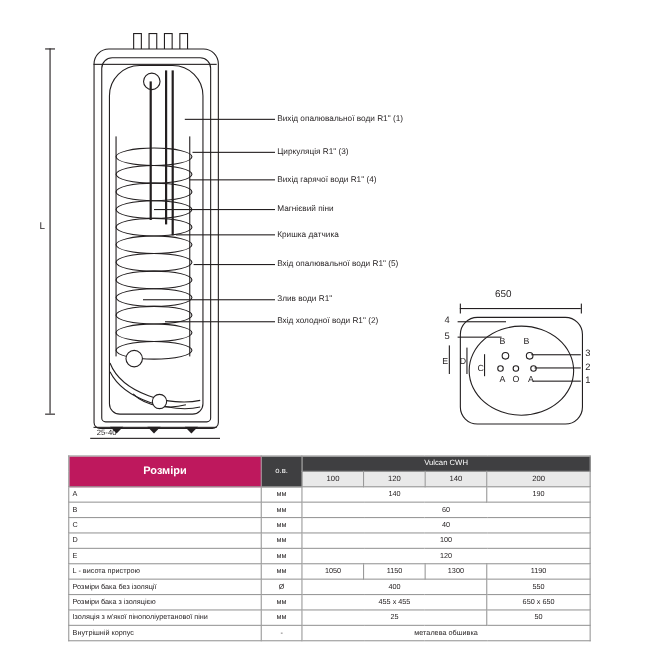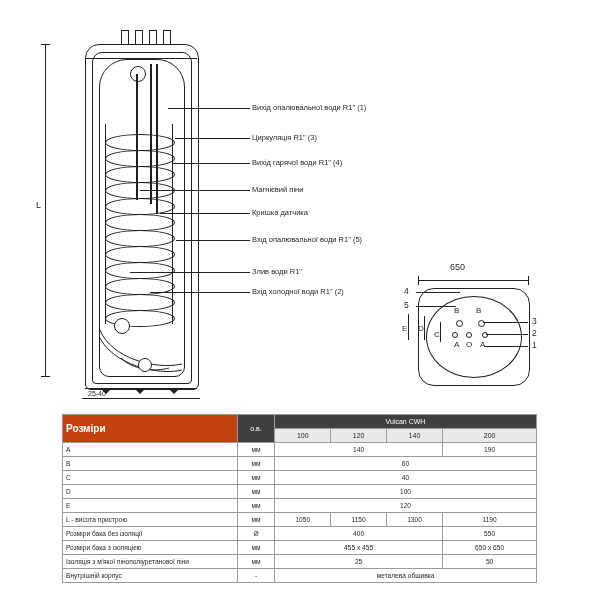--- a/index.html
+++ b/index.html
@@ -109,25 +109,25 @@
     font-size: 6.6px;
     color: #231f20;
   }
   table.specs td, table.specs th {
     border: 0.6px solid #9a9a9a;
     padding: 1px 3px;
     height: 11px;
     vertical-align: middle;
   }
   .hdr-left {
-    background: #c2410c;
+    background: #be185d;
     color: #ffffff;
     font-size: 10px;
     font-weight: bold;
-    text-align: left;
+    text-align: center;
     padding-left: 8px;
   }
   .hdr-dark {
     background: #3f3f41;
     color: #ffffff;
     text-align: center;
     font-size: 7px;
   }
   .hdr-mid {
     background: #e9e9e9;

